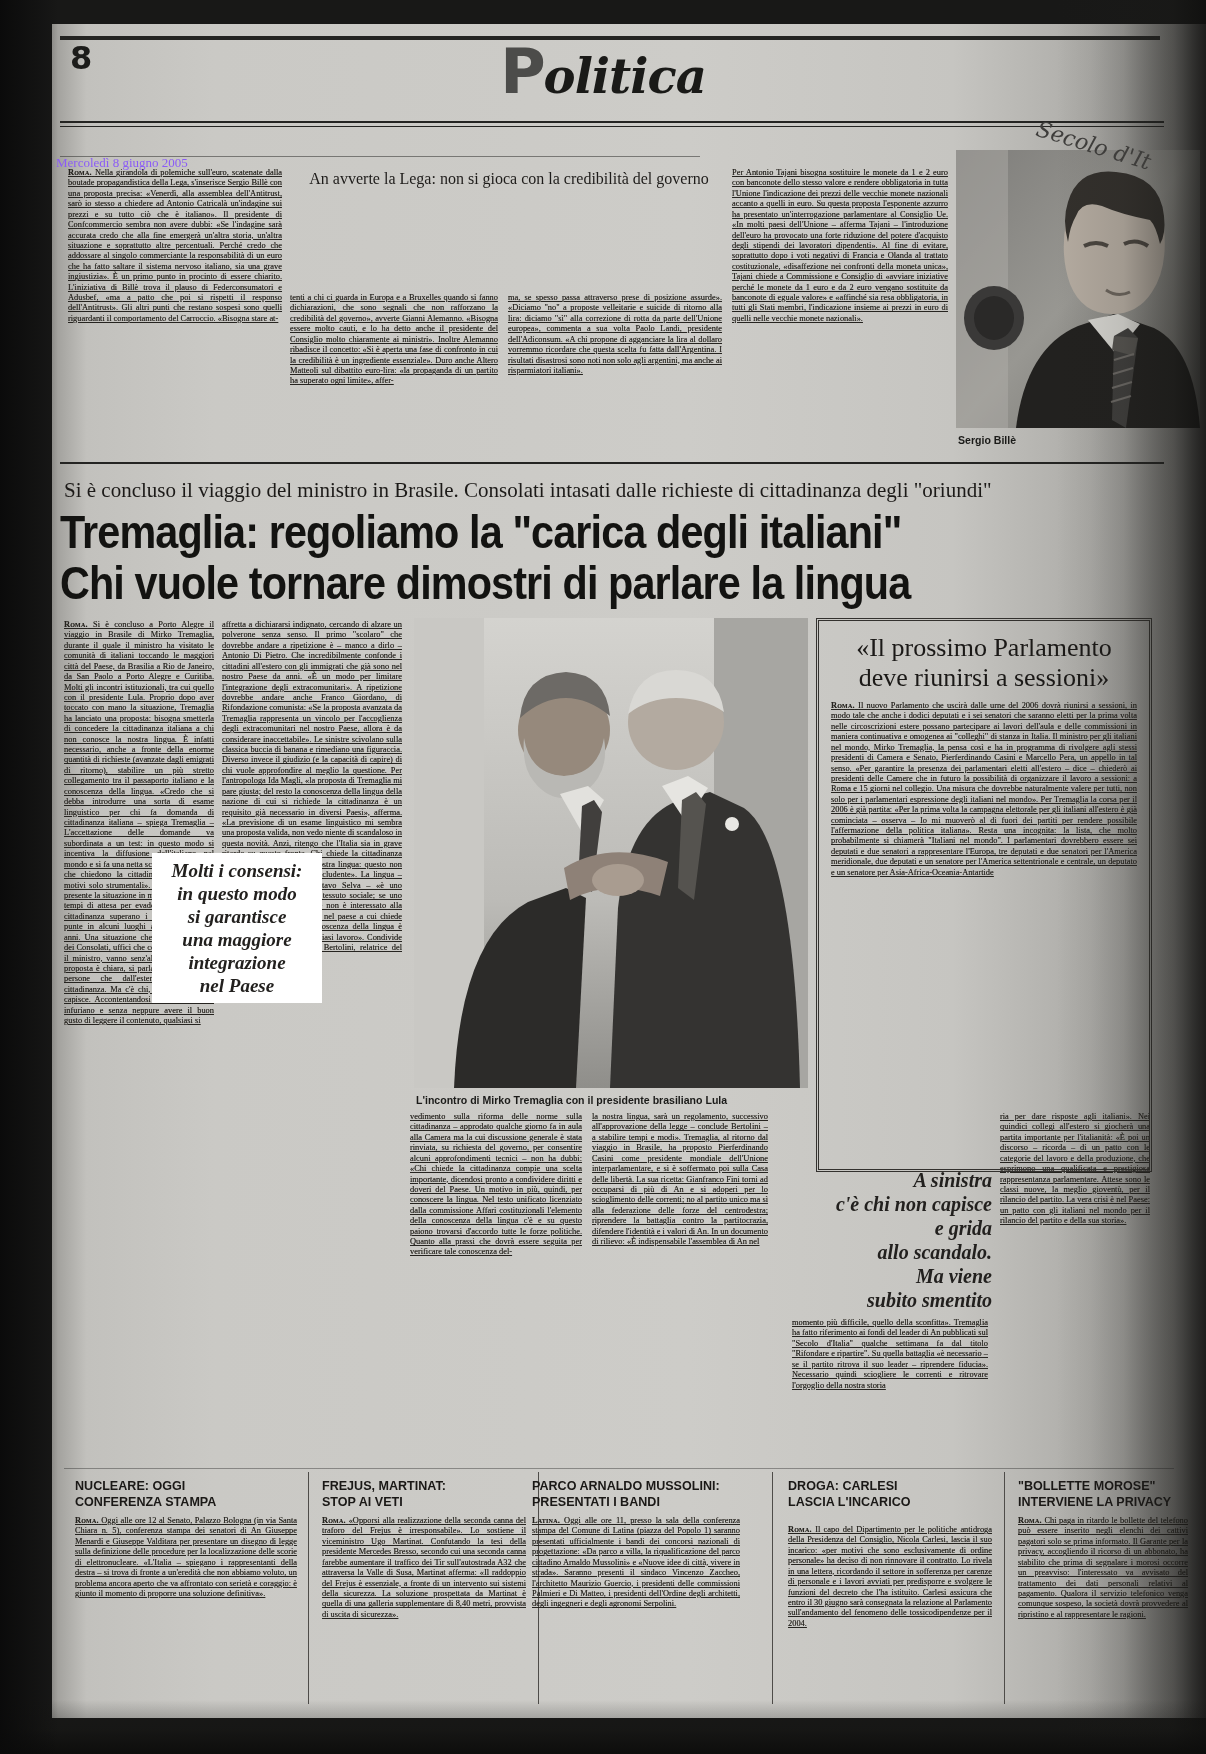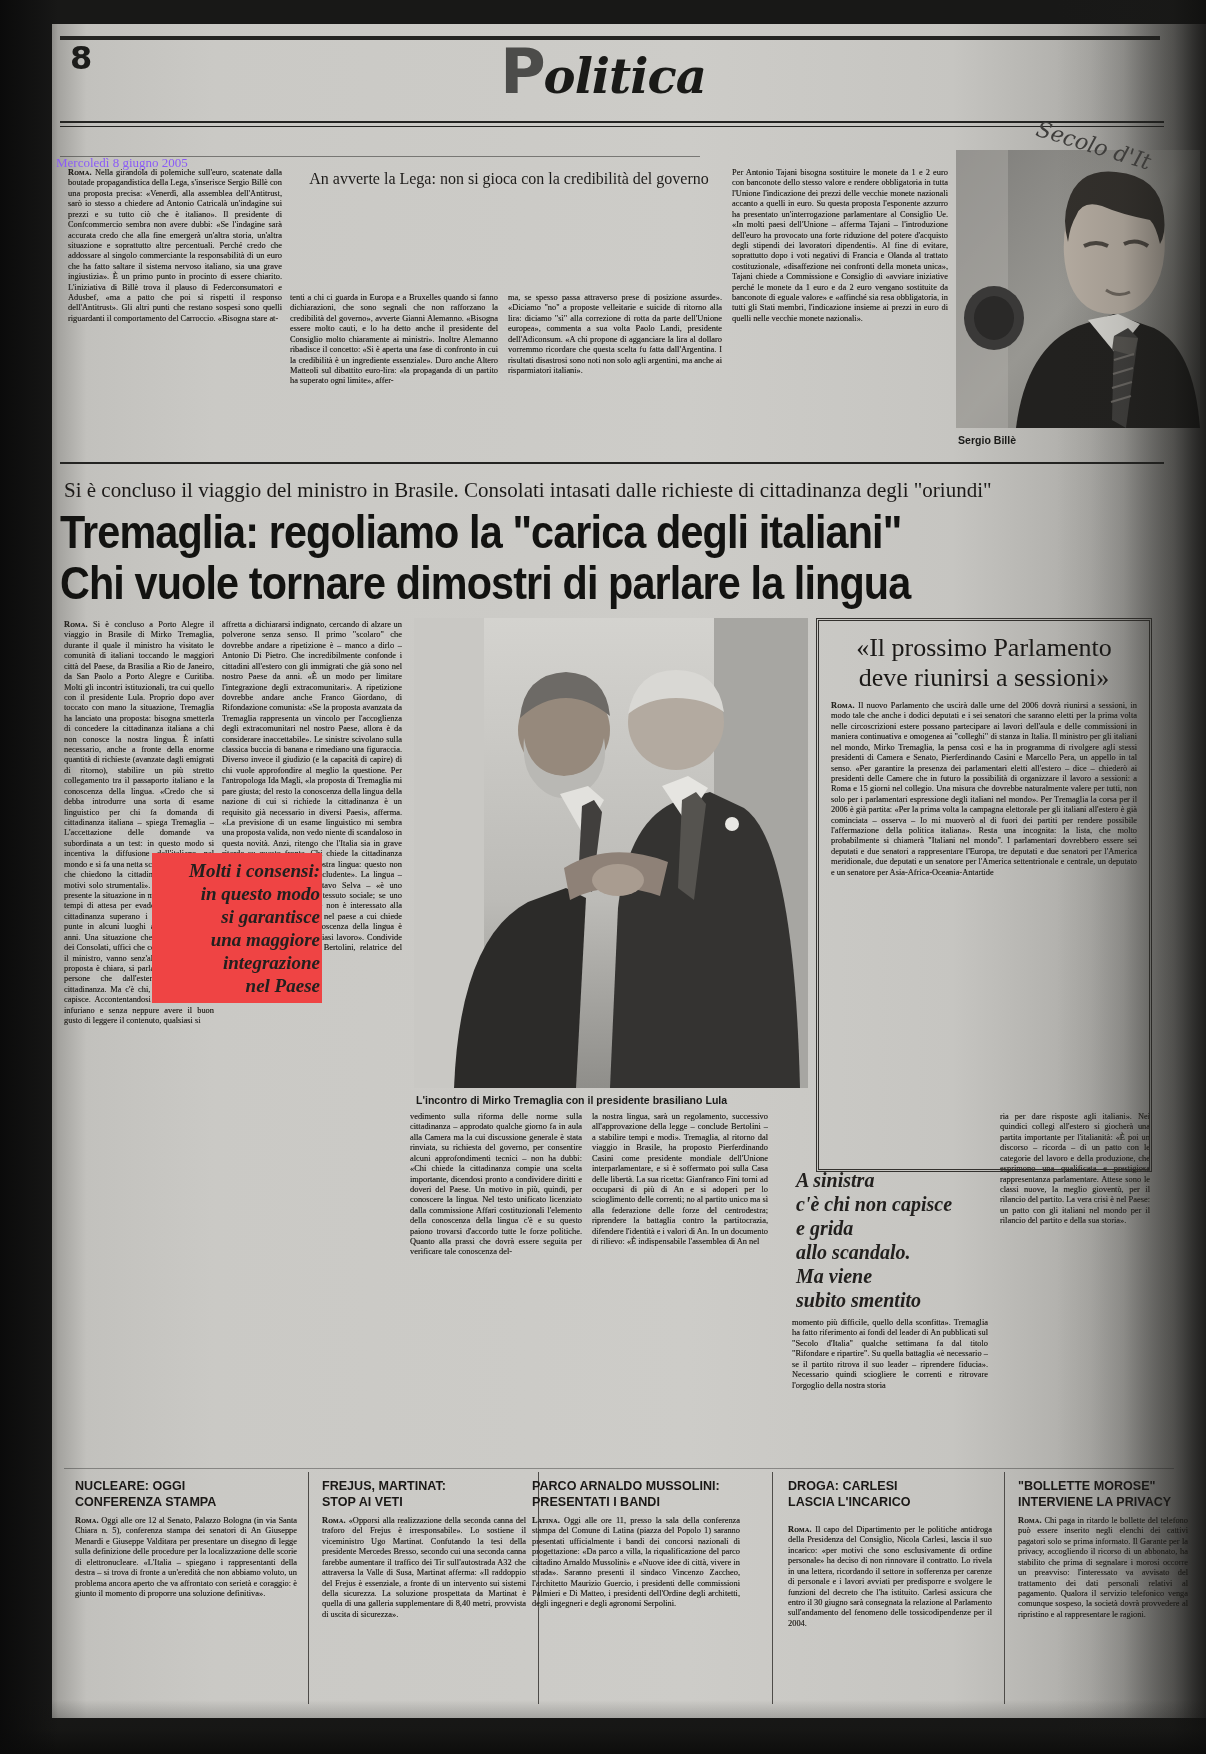--- a/index.html
+++ b/index.html
@@ -19,35 +19,35 @@
   
   .page-num{left:70px;top:42px;font:bold 32px/32px "DejaVu Sans",sans-serif;color:#1c1c1a;}
   .masthead{left:0;top:46px;width:1206px;text-align:center;color:#141412;}
   .mast-p{font:bold 62px/52px "DejaVu Sans",sans-serif;color:#4c4c4a;letter-spacing:-2px;}
   .mast-rest{font:bold italic 48px/52px "DejaVu Serif",serif;color:#1a1a18;letter-spacing:-1px;}
   .date-line{left:56px;top:134px;font:13px/14px "Liberation Serif",serif;color:#8b5cf6;margin-top:22px;}
   .corner-mast{left:1040px;top:118px;font:italic 22px/22px "DejaVu Serif",serif;color:#3e3d3b;
       transform:rotate(17deg);transform-origin:0 0;z-index:7;}
   
   .bodytxt{font:8.4px/1.24 "Liberation Serif",serif;text-align:justify;color:#262420;
-      text-shadow:0 0 .5px rgba(45,40,33,.65);filter:blur(.22px);overflow:hidden;}
+      text-shadow:0 0 .5px rgba(45,40,33,.65);filter:blur(.22px);overflow:hidden;text-decoration:underline;}
   .lead{font-weight:bold;font-variant:small-caps;letter-spacing:.2px;}
   .prelines{white-space:pre-line;}
   
   .euro-kicker{left:292px;top:170px;width:434px;text-align:center;
       font:16px/18px "Liberation Serif",serif;color:#1e1c1a;}
   .euro-headline{left:280px;top:190px;width:458px;text-align:center;
       font:500 38px/45px "Liberation Serif",serif;color:#181614;letter-spacing:-.5px;}
   
   .trem-kicker{left:64px;top:478px;width:1130px;font:21px/24px "Liberation Serif",serif;color:#1c1a18;}
   .trem-headline{left:60px;top:506px;width:1300px;transform:scaleX(.88);transform-origin:0 0;
       font:bold 47px/51px "Liberation Sans",sans-serif;letter-spacing:-1px;color:#131311;}
-  .pullquote{left:152px;top:853px;width:166px;padding:6px 2px;z-index:3;background:#ef4444;
-      text-align:right;font:bold italic 19px/23px "Liberation Serif",serif;color:#22201e;}
-  .leftquote{left:796px;top:1168px;width:196px;z-index:3;text-align:left;
+  .pullquote{left:152px;top:853px;width:166px;padding:6px 2px;z-index:3;background:#ffffff;
+      text-align:center;font:bold italic 19px/23px "Liberation Serif",serif;color:#22201e;}
+  .leftquote{left:796px;top:1168px;width:196px;z-index:3;text-align:right;
       font:bold italic 20px/24px "Liberation Serif",serif;color:#22201e;}
   .caption{font:bold 11px/13px "Liberation Sans",sans-serif;color:#1b1b19;transform:scaleX(.96);transform-origin:0 0;}
   
   .sidebar{left:816px;top:618px;width:330px;height:548px;border:3px double #33312e;background:transparent;z-index:2;}
   .sidebar-head{margin:12px 10px 6px 10px;text-align:center;
       font:500 26px/30px "Liberation Serif",serif;color:#1b1917;}
   .sidebar-body{margin:8px 12px 0 12px;height:430px;}
   
   .brief-title{font:bold 13.5px/15.5px "Liberation Sans",sans-serif;color:#1a1816;
       transform:scaleX(.93);transform-origin:0 0;width:108%;}

